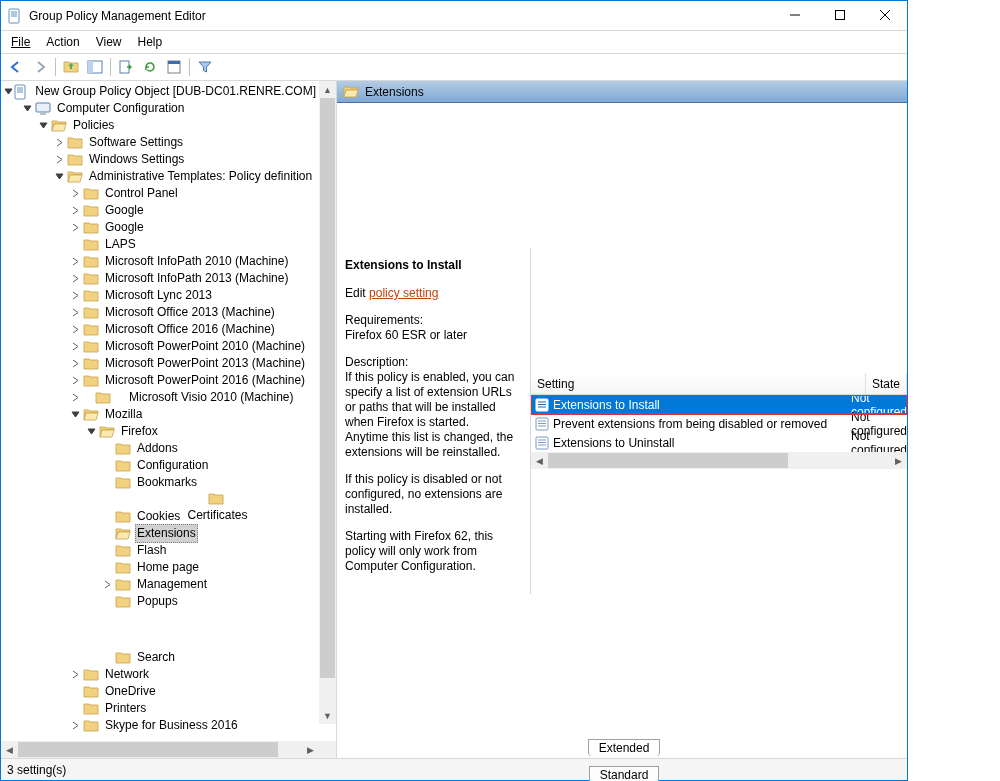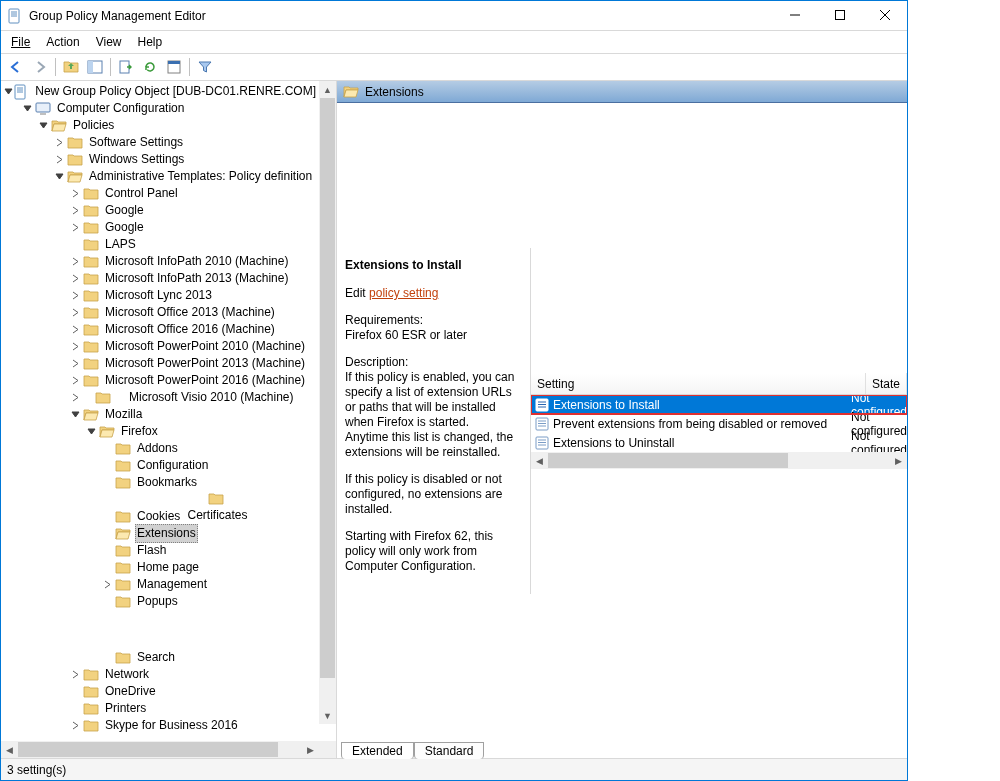--- a/index.html
+++ b/index.html
@@ -56,21 +56,21 @@
   .lh-state { flex:1; }
   .list-rows { flex:1; overflow:auto; }
   .lrow { height:19px; display:flex; align-items:center; font-size:12px; }
   .lrow.selected { background:#0078d7; color:#fff; outline:2px solid #e03030; outline-offset:-1px; }
   .lrow .c1 { width:368px; display:flex; align-items:center; padding-left:4px; gap:4px; }
   .lrow .c2 { flex:1; padding-left:4px; }
   .lrow .setting-icon { width:14px; height:14px; flex-shrink:0; }
   .rp-scroll-h { height:17px; background:#f0f0f0; display:flex; align-items:center; }
   .rp-scroll-h .thumb { height:15px; background:#cdcdcd; }
   
-  .tabstrip { height:21px; display:flex; align-items:flex-end; padding-left:4px; gap:0; border-top:1px solid #fff;}
+  .tabstrip { height:21px; display:flex; align-items:center; padding-left:4px; gap:10px; border-top:1px solid #fff;flex-direction:column;}
   .tab { border:1px solid #a0a0a0; border-bottom:none; border-radius:0 0 4px 4px; padding:1px 10px; font-size:12px; background:#fdfdfd; position:relative; top:1px;}
   .tab.active { background:#fff; z-index:1;}
   
   .statusbar { height:22px; border-top:1px solid #d9d9d9; display:flex; align-items:center; padding:0 6px; font-size:12px; background:#f5f5f5;}
 </style>
 </head>
 <body>
 
 <svg width="0" height="0" style="position:absolute">
   <defs>

